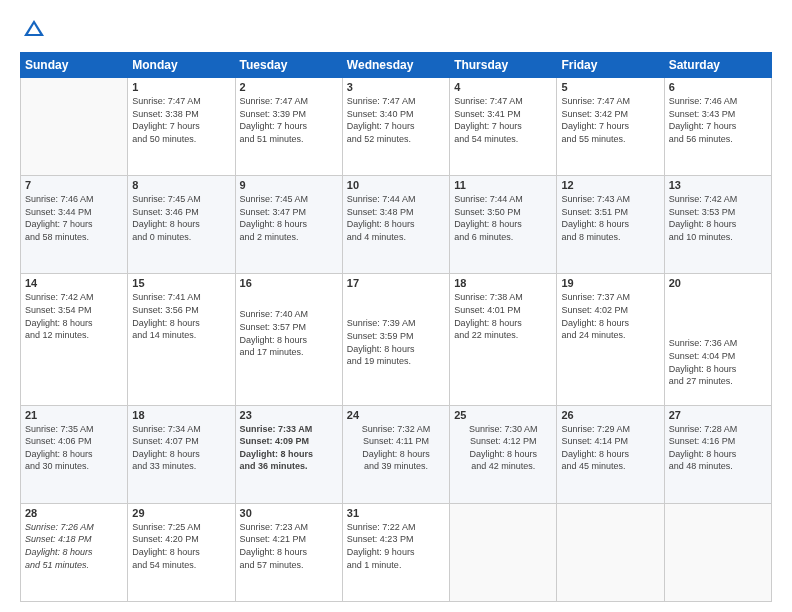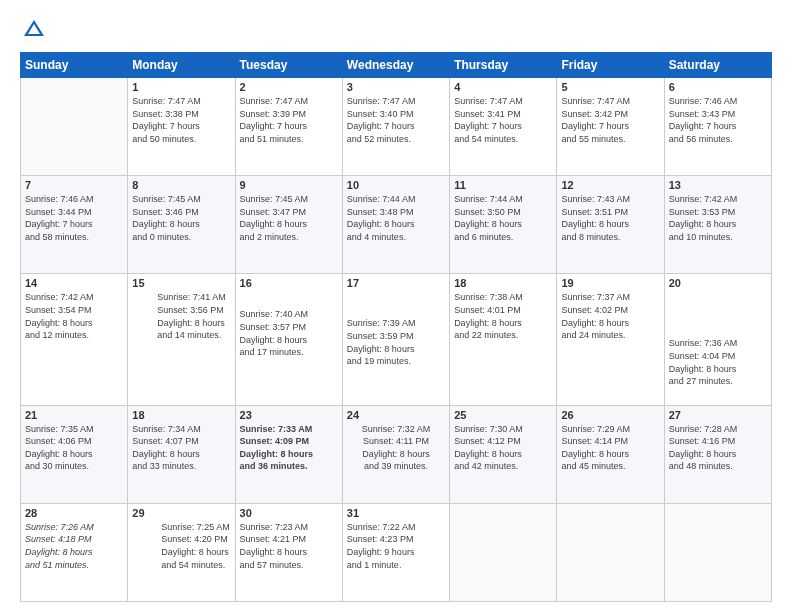--- a/index.html
+++ b/index.html
@@ -229,21 +229,21 @@
         <tr>
           <td>
             <span class="day-number">14</span>
             <div class="day-info" style="white-space: pre-line;">Sunrise: 7:42 AM
 Sunset: 3:54 PM
 Daylight: 8 hours
 and 12 minutes.</div>
           </td>
           <td>
             <span class="day-number">15</span>
-            <div class="day-info" style="white-space: pre-line; margin-left: 25px;">Sunrise: 7:41 AM
+            <div class="day-info" style="white-space: pre-line;">Sunrise: 7:41 AM
 Sunset: 3:56 PM
 Daylight: 8 hours
 and 14 minutes.</div>
           </td>
           <td>
             <span class="day-number">16</span>
             <div class="day-info" style="white-space: pre-line; margin-top: 19px;">Sunrise: 7:40 AM
 Sunset: 3:57 PM
 Daylight: 8 hours
 and 17 minutes.</div>
@@ -301,21 +301,21 @@
           </td>
           <td>
             <span class="day-number">24</span>
             <div class="day-info" style="white-space: pre-line; text-align: center;">Sunrise: 7:32 AM
 Sunset: 4:11 PM
 Daylight: 8 hours
 and 39 minutes.</div>
           </td>
           <td>
             <span class="day-number">25</span>
-            <div class="day-info" style="white-space: pre-line;">Sunrise: 7:30 AM
+            <div class="day-info" style="white-space: pre-line; text-align: center;">Sunrise: 7:30 AM
 Sunset: 4:12 PM
 Daylight: 8 hours
 and 42 minutes.</div>
           </td>
           <td>
             <span class="day-number">26</span>
             <div class="day-info" style="white-space: pre-line;">Sunrise: 7:29 AM
 Sunset: 4:14 PM
 Daylight: 8 hours
 and 45 minutes.</div>
@@ -331,21 +331,21 @@
         <tr>
           <td>
             <span class="day-number">28</span>
             <div class="day-info" style="white-space: pre-line; font-style: italic;">Sunrise: 7:26 AM
 Sunset: 4:18 PM
 Daylight: 8 hours
 and 51 minutes.</div>
           </td>
           <td>
             <span class="day-number">29</span>
-            <div class="day-info" style="white-space: pre-line; margin-left: 29px;">Sunrise: 7:25 AM
+            <div class="day-info" style="white-space: pre-line;">Sunrise: 7:25 AM
 Sunset: 4:20 PM
 Daylight: 8 hours
 and 54 minutes.</div>
           </td>
           <td>
             <span class="day-number">30</span>
             <div class="day-info" style="white-space: pre-line;">Sunrise: 7:23 AM
 Sunset: 4:21 PM
 Daylight: 8 hours
 and 57 minutes.</div>

